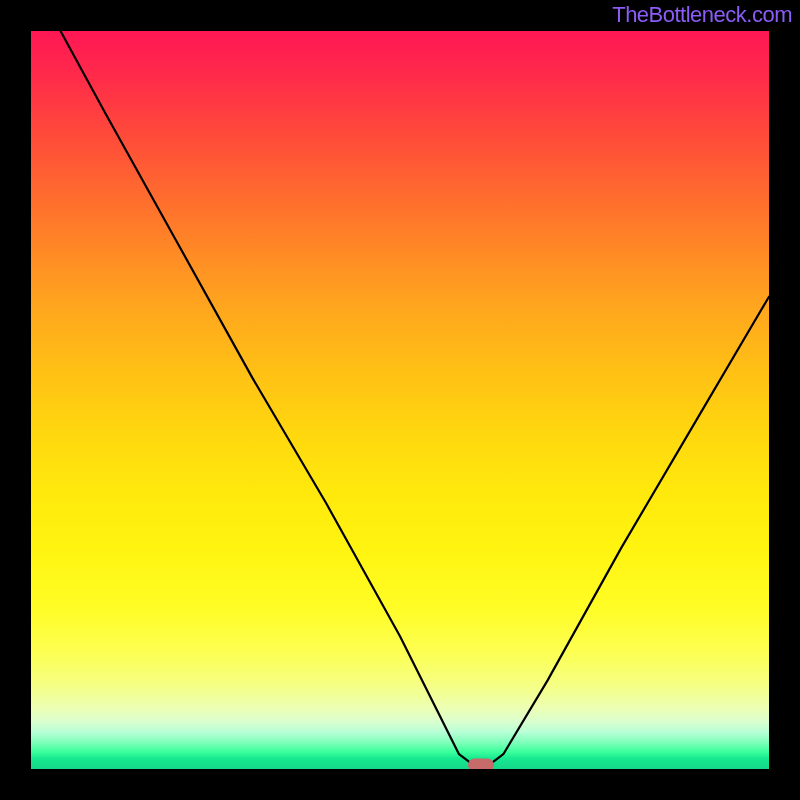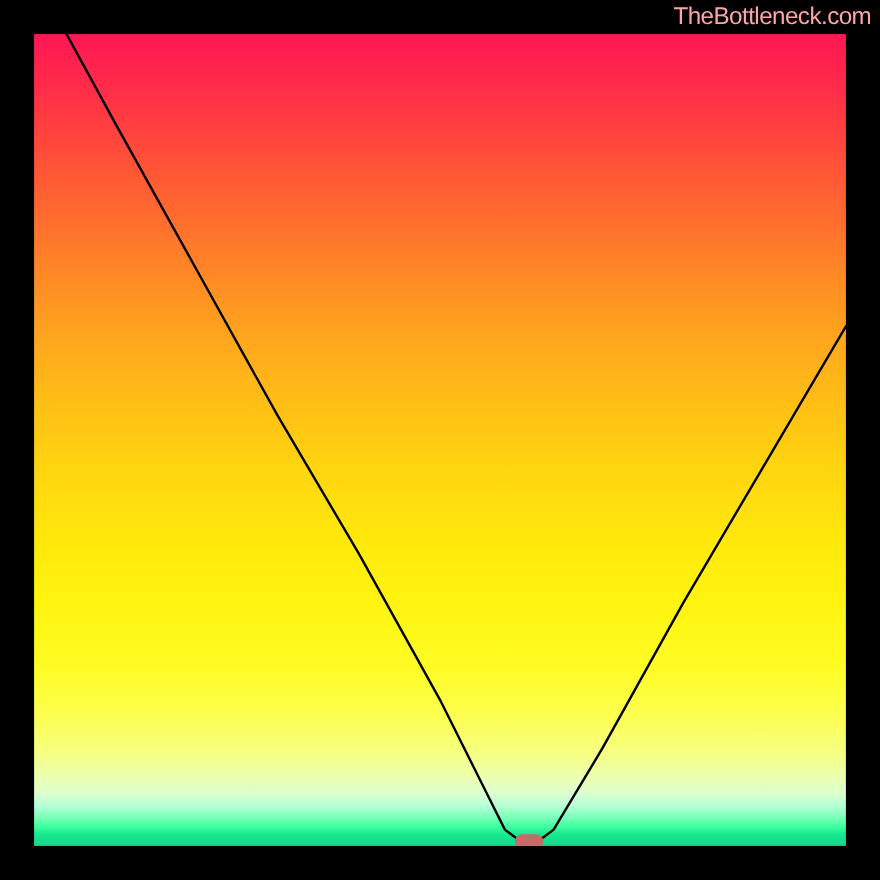--- a/index.html
+++ b/index.html
@@ -16,21 +16,21 @@
     height: 800px;
     background: #000;
   }
   .watermark {
     position: absolute;
     top: 2px;
     right: 8px;
     font-family: Arial, sans-serif;
     font-size: 22px;
     font-weight: 500;
-    color: #fca5a5;
+    color: #8b5cf6;
     z-index: 10;
     letter-spacing: -0.5px;
   }
   .plot-area {
     position: absolute;
     left: 31px;
     top: 31px;
     width: 738px;
     height: 738px;
     overflow: hidden;

